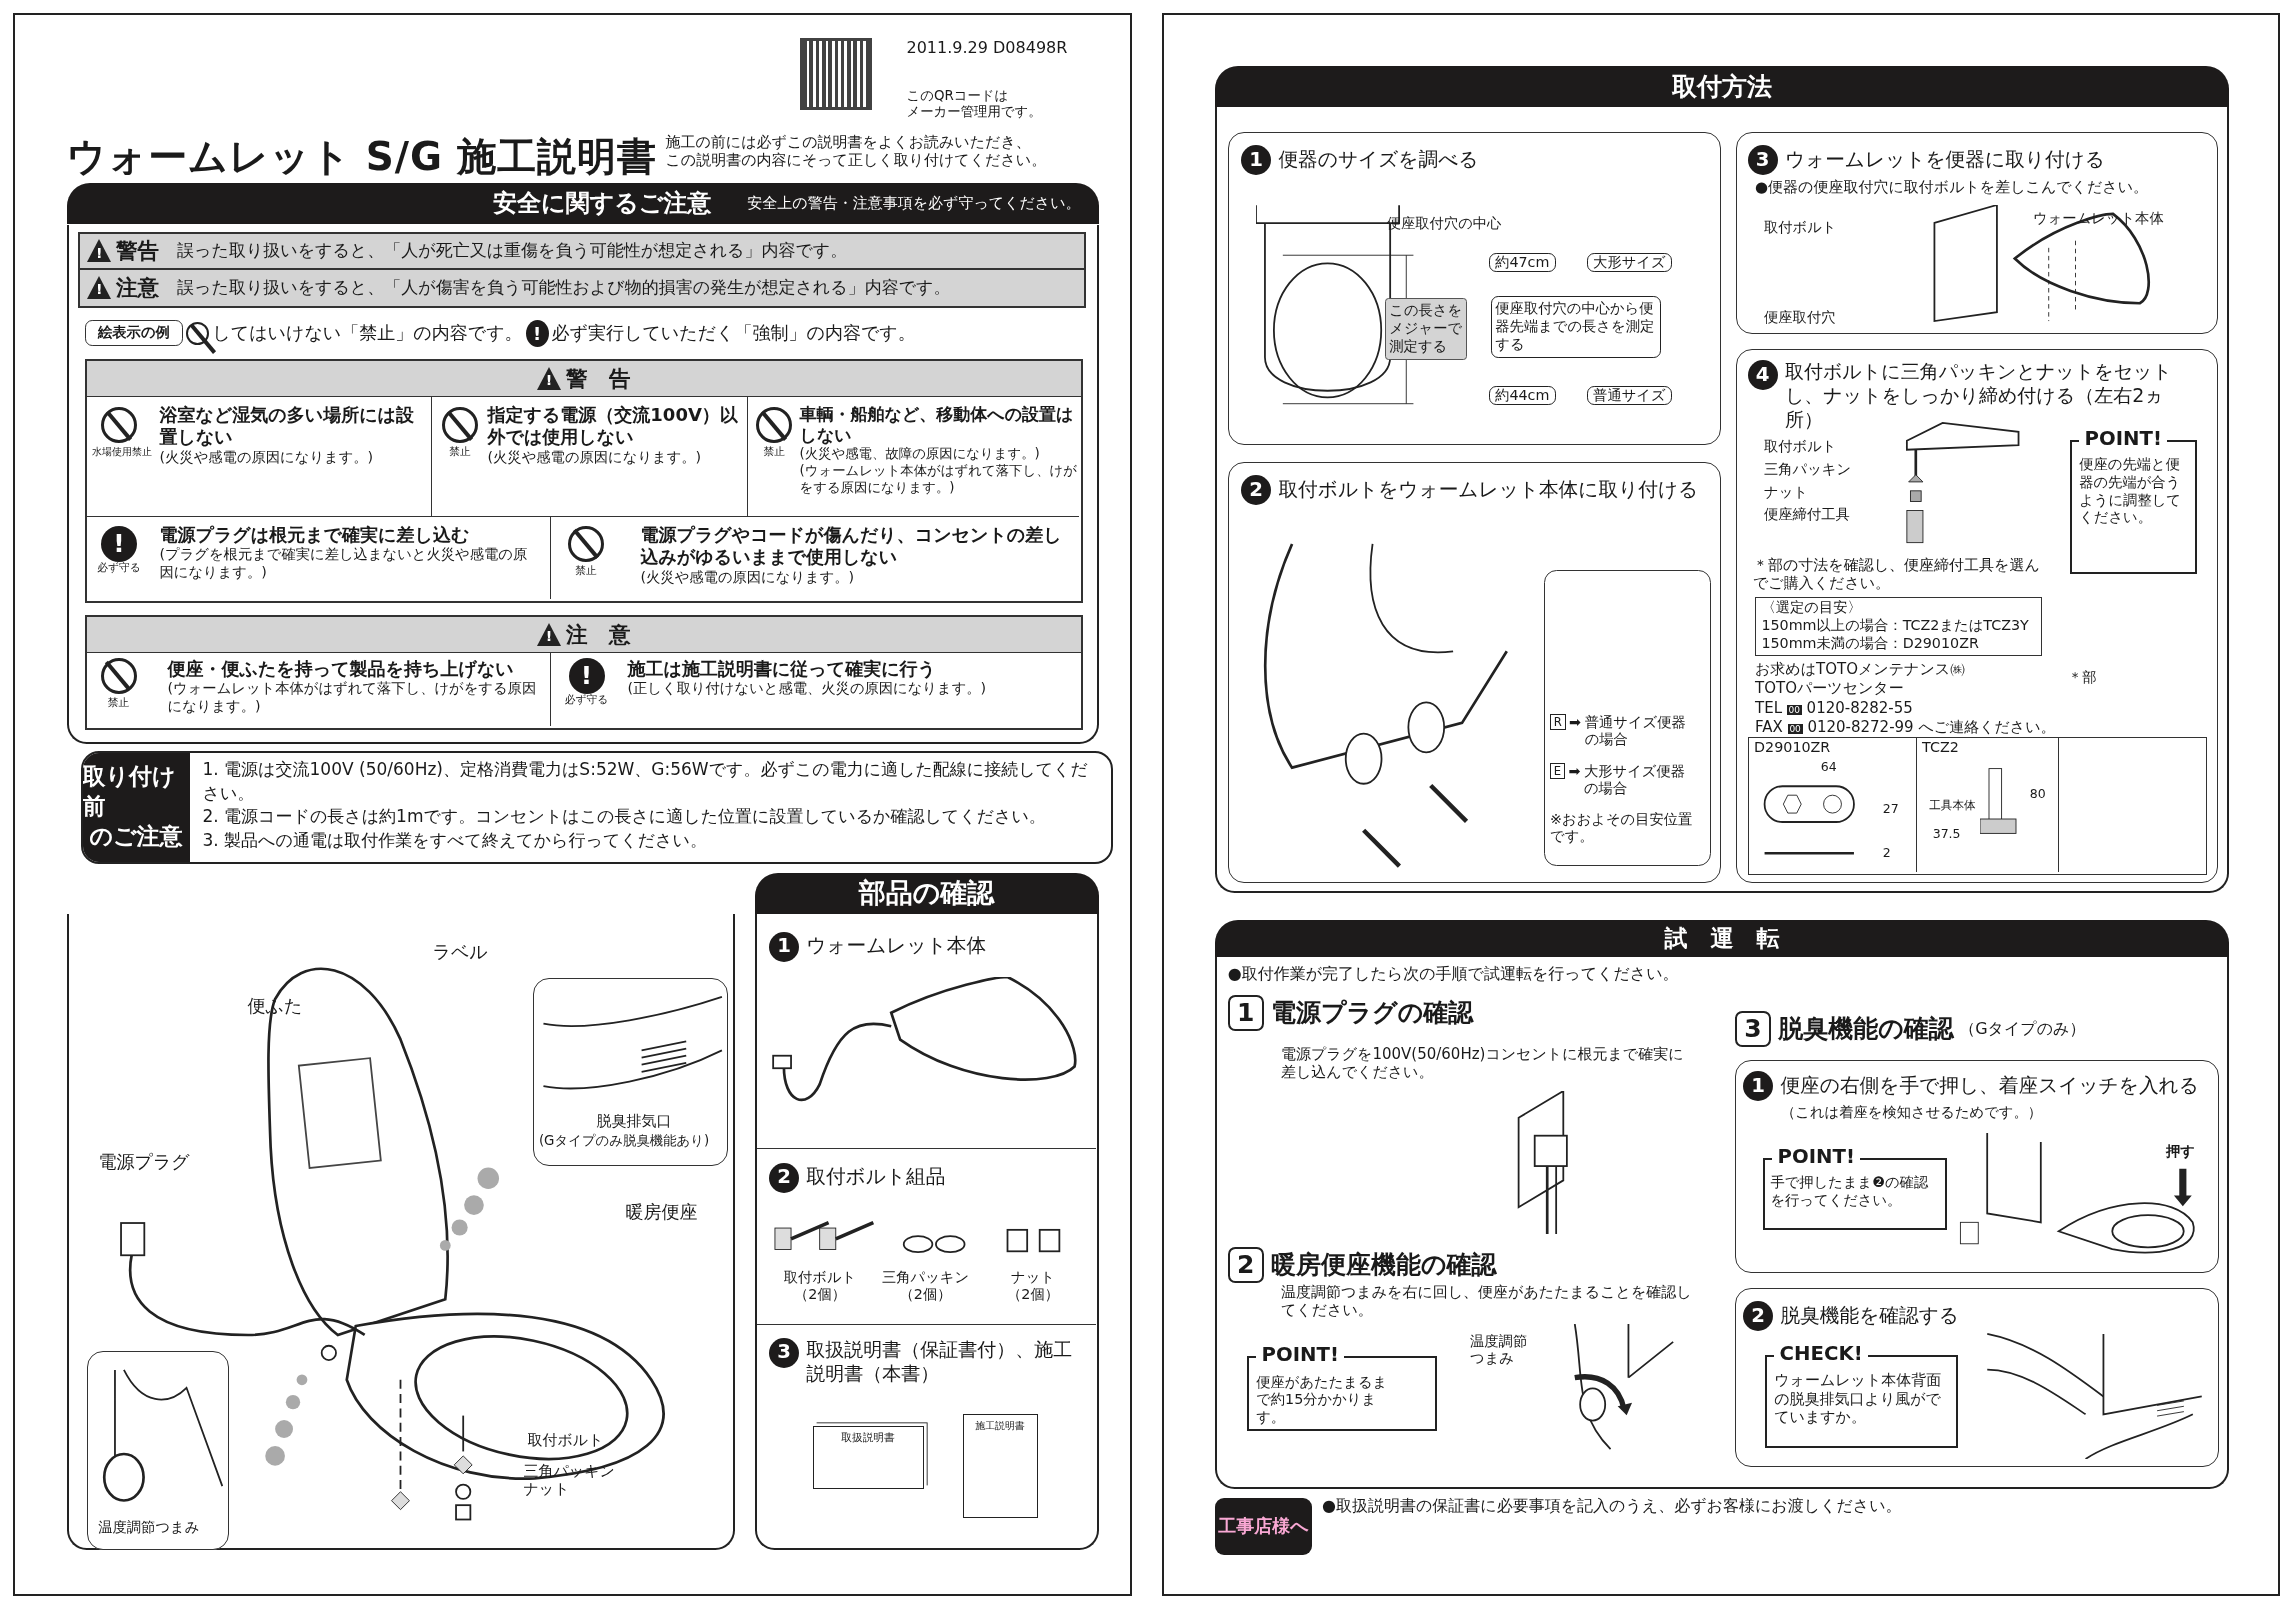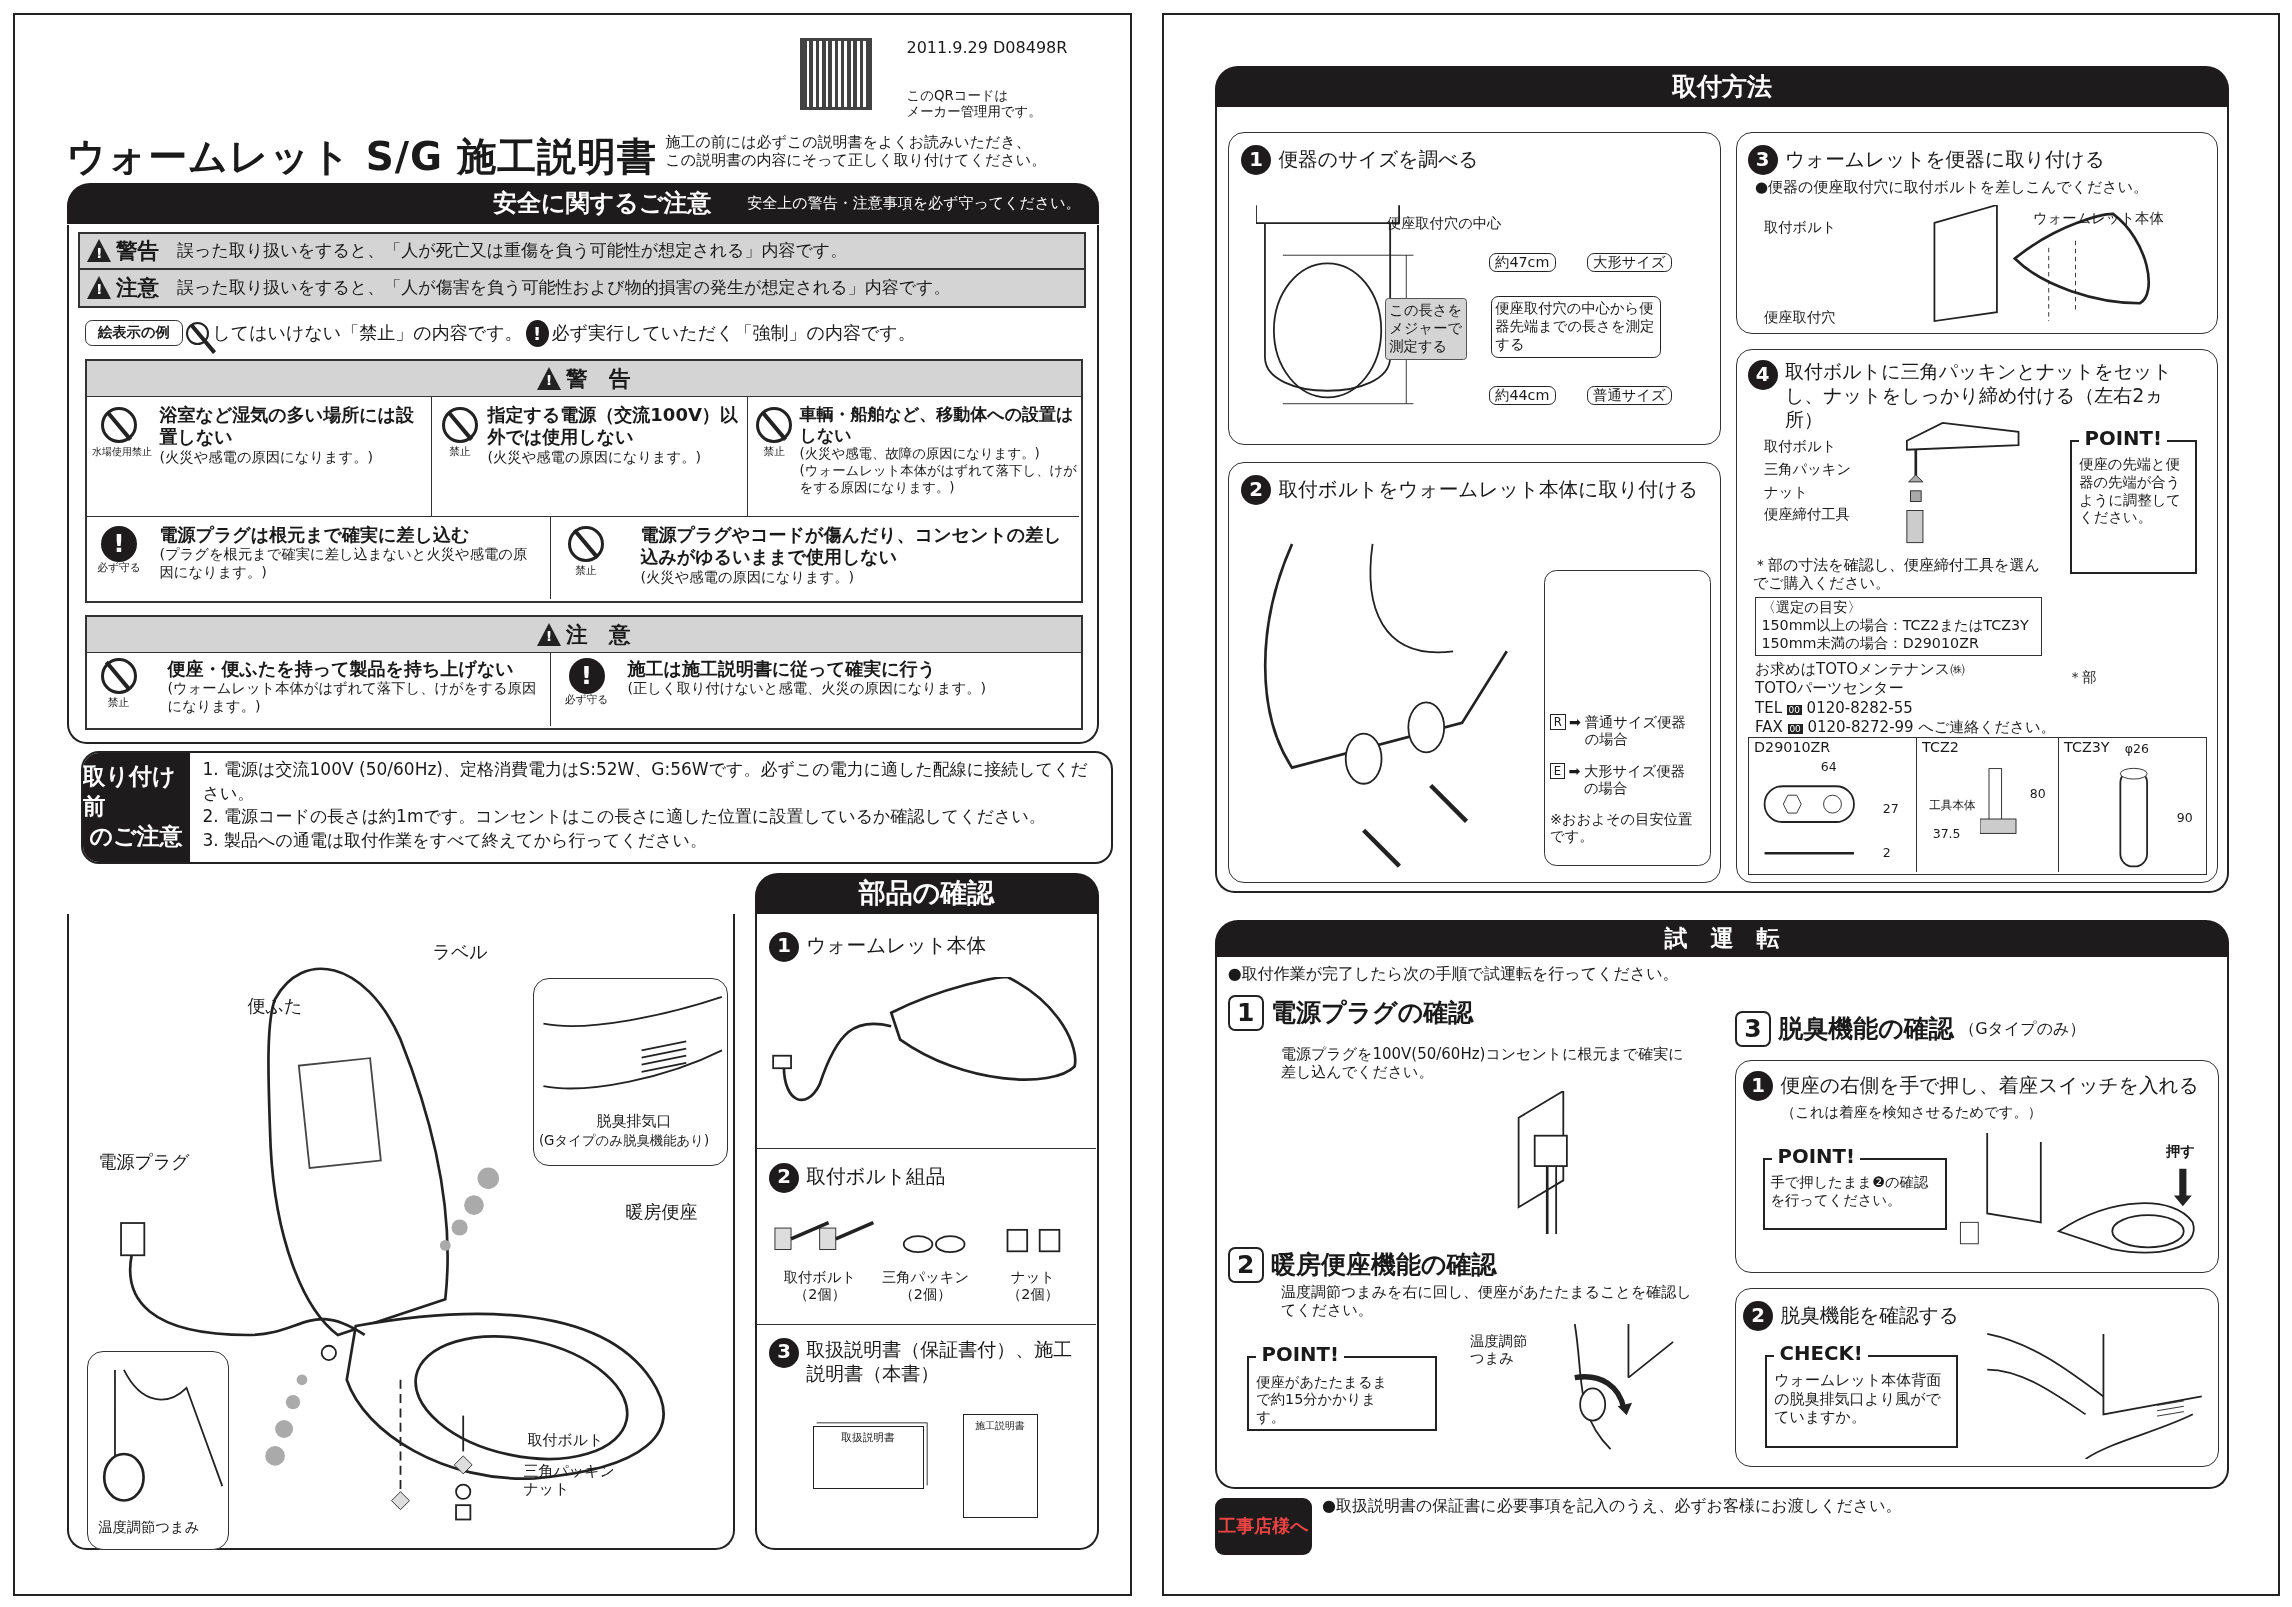--- a/index.html
+++ b/index.html
@@ -410,29 +410,20 @@
         <div class="abs" style="left:168px;top:0;width:142px;height:134px;border-right:1.8px solid #333;">
           <div class="small" style="padding:1.8px 5.4px;">TCZ2</div>
           <div class="tiny abs" style="left:12.5px;top:61px;font-size:11.6px;">工具本体</div>
           <div class="tiny abs" style="left:113px;top:48px;font-size:12.5px;">80</div>
           <div class="tiny abs" style="left:16px;top:88px;font-size:12.5px;">37.5</div>
           <svg class="abs" style="left:63px;top:27px;" width="45" height="90" viewBox="0 0 50 100">
               <rect x="10" y="4" width="14" height="60" fill="#fff" stroke="#222"></rect>
               <rect x="0" y="60" width="40" height="16" fill="#ccc" stroke="#222"></rect>
             </svg>
         </div>
-        <div class="abs" style="left:310px;top:0;width:145px;height:134px;">
-          <div class="small" style="padding:1.8px 5.4px;">TCZ3Y</div>
-          <div class="tiny abs" style="left:66px;top:3.6px;font-size:12.5px;">φ26</div>
-          <div class="tiny abs" style="left:118px;top:72px;font-size:12.5px;">90</div>
-          <svg class="abs" style="left:54px;top:25px;" width="45" height="107" viewBox="0 0 50 120">
-              <rect x="8" y="8" width="30" height="108" rx="14" fill="#fff" stroke="#222" stroke-width="2"></rect>
-              <ellipse cx="23" cy="12" rx="15" ry="6" fill="#fff" stroke="#222"></ellipse>
-            </svg>
-        </div>
       </div>
     </div>
   </div>
 
   <div class="abs bar" style="left:51px;top:905px;width:1014px;height:38px;font-size:23px;">試　運　転</div>
   <div class="abs panel" style="left:51px;top:942px;width:1014px;height:532px;">
     <div class="abs small" style="left:10.7px;top:7.2px;font-size:16px;">●取付作業が完了したら次の手順で試運転を行ってください。</div>
 
     <div class="abs" style="left:10.7px;top:38px;display:flex;align-items:center;">
       <span class="sq-num">1</span>
@@ -502,18 +493,18 @@
         <g stroke="#222">
             <line x1="200" y1="100" x2="230" y2="95"></line>
             <line x1="200" y1="106" x2="230" y2="101"></line>
             <line x1="200" y1="112" x2="230" y2="107"></line>
           </g>
         <path d="M120 160 C 150 140, 200 130, 240 110" fill="none" stroke="#222" stroke-width="2"></path>
       </svg>
     </div>
   </div>
 
-  <div class="abs" style="left:51px;top:1483px;width:97px;height:57px;background:#1d1b1b;color:#ef4444;font-weight:bold;font-size:18px;border-radius:9px;display:flex;align-items:center;justify-content:center;">工事店様へ</div>
+  <div class="abs" style="left:51px;top:1483px;width:97px;height:57px;background:#1d1b1b;color:#f9a8d4;font-weight:bold;font-size:18px;border-radius:9px;display:flex;align-items:center;justify-content:center;">工事店様へ</div>
   <div class="abs small" style="left:158px;top:1481px;width:905px;font-size:16px;line-height:1.3;">
     <div>●取扱説明書の保証書に必要事項を記入のうえ、必ずお客様にお渡しください。</div>
   </div>
 </div>
 
 
 </body></html>

